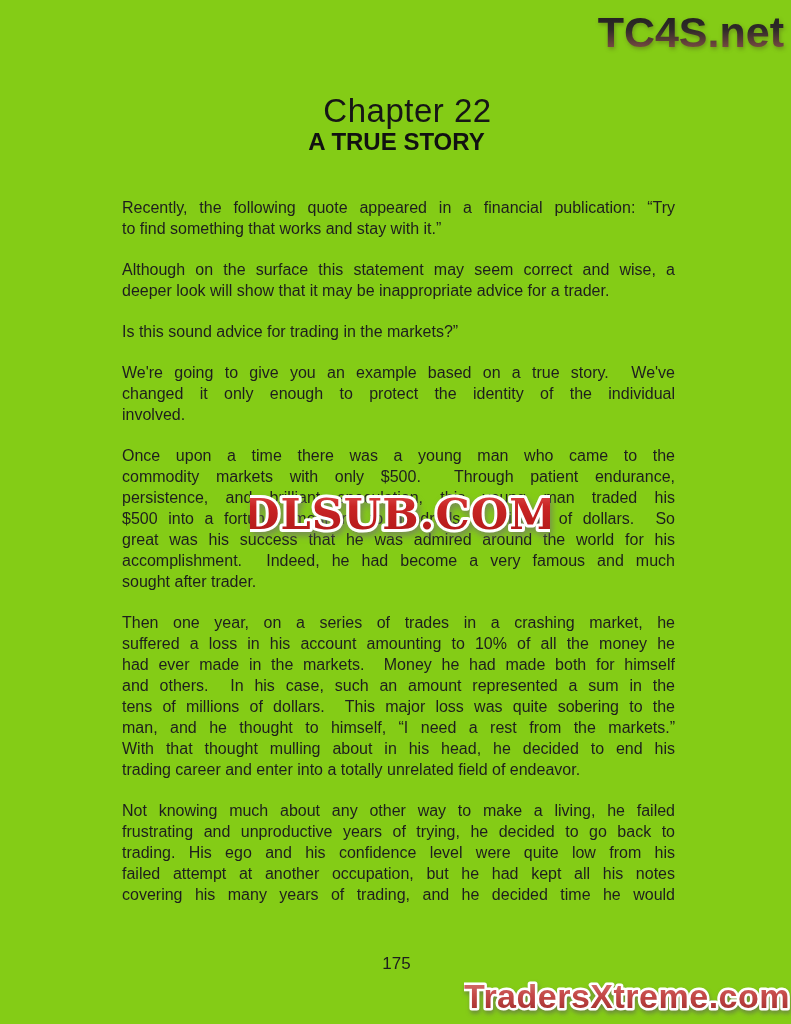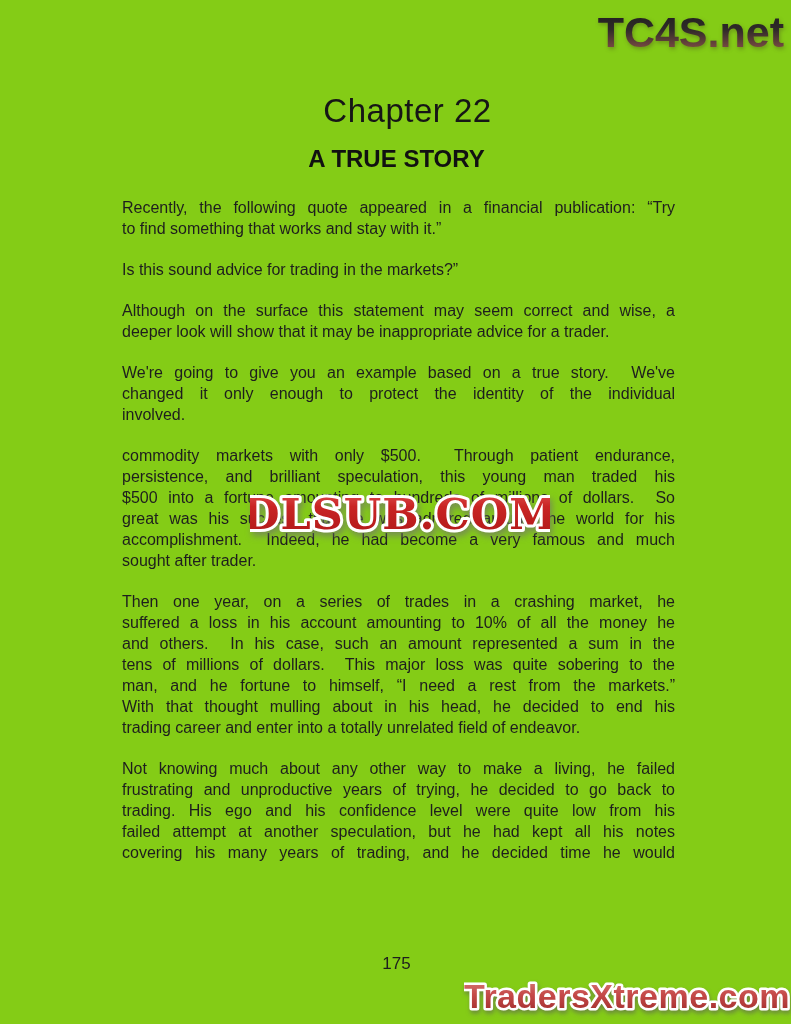--- a/index.html
+++ b/index.html
@@ -38,21 +38,21 @@
     left: 129px;
     width: 557px;
     text-align: center;
     font-size: 33px;
     font-weight: 400;
     color: #161616;
     letter-spacing: 0.5px;
   }
   .section-title {
     position: absolute;
-    top: 145px;
+    top: 128px;
     left: 118px;
     width: 557px;
     text-align: center;
     font-size: 24px;
     font-weight: bold;
     color: #111111;
   }
 
   
   .body-text {
@@ -131,53 +131,55 @@
 
   <div class="chapter-title">Chapter 22</div>
   <div class="section-title">A TRUE STORY</div>
 
   <div class="body-text" id="body-container">
       <div class="paragraph">
         <div class="line j">Recently, the following quote appeared in a financial publication: “Try</div>
         <div class="line">to find something that works and stay with it.”</div>
       </div>
       <div class="paragraph">
-        <div class="line">Is this sound advice for trading in the markets?”</div>
-      </div>
-      <div class="paragraph">
         <div class="line j">Although on the surface this statement may seem correct and wise, a</div>
         <div class="line">deeper look will show that it may be inappropriate advice for a trader.</div>
+      </div>
+      <div class="paragraph">
+        <div class="line">Is this sound advice for trading in the markets?”</div>
       </div>
       <div class="paragraph">
         <div class="line j">We're going to give you an example based on a true story.  We've</div>
         <div class="line j">changed it only enough to protect the identity of the individual</div>
         <div class="line">involved.</div>
       </div>
       <div class="paragraph">
+        <div class="line j">Once upon a time there was a young man who came to the</div>
         <div class="line j">commodity markets with only $500.  Through patient endurance,</div>
         <div class="line j">persistence, and brilliant speculation, this young man traded his</div>
         <div class="line j">$500 into a fortune amounting to hundreds of millions of dollars.  So</div>
         <div class="line j">great was his success that he was admired around the world for his</div>
         <div class="line j">accomplishment.  Indeed, he had become a very famous and much</div>
         <div class="line">sought after trader.</div>
       </div>
       <div class="paragraph">
         <div class="line j">Then one year, on a series of trades in a crashing market, he</div>
         <div class="line j">suffered a loss in his account amounting to 10% of all the money he</div>
+        <div class="line j">had ever made in the markets.  Money he had made both for himself</div>
         <div class="line j">and others.  In his case, such an amount represented a sum in the</div>
         <div class="line j">tens of millions of dollars.  This major loss was quite sobering to the</div>
-        <div class="line j">man, and he fortune to himself, “I need a rest from the markets.”</div>
+        <div class="line j">man, and he thought to himself, “I need a rest from the markets.”</div>
         <div class="line j">With that thought mulling about in his head, he decided to end his</div>
         <div class="line">trading career and enter into a totally unrelated field of endeavor.</div>
       </div>
       <div class="paragraph">
         <div class="line j">Not knowing much about any other way to make a living, he failed</div>
         <div class="line j">frustrating and unproductive years of trying, he decided to go back to</div>
         <div class="line j">trading. His ego and his confidence level were quite low from his</div>
-        <div class="line j">failed attempt at another speculation, but he had kept all his notes</div>
+        <div class="line j">failed attempt at another occupation, but he had kept all his notes</div>
         <div class="line j">covering his many years of trading, and he decided time he would</div>
       </div>
     </div>
 
   <svg class="stamp" viewBox="0 0 300 60">
     <defs>
       <linearGradient id="gradStamp" x1="0" y1="0" x2="0" y2="1">
         <stop offset="0%" stop-color="#e25555"></stop>
         <stop offset="35%" stop-color="#c92424"></stop>
         <stop offset="100%" stop-color="#ae1717"></stop>

